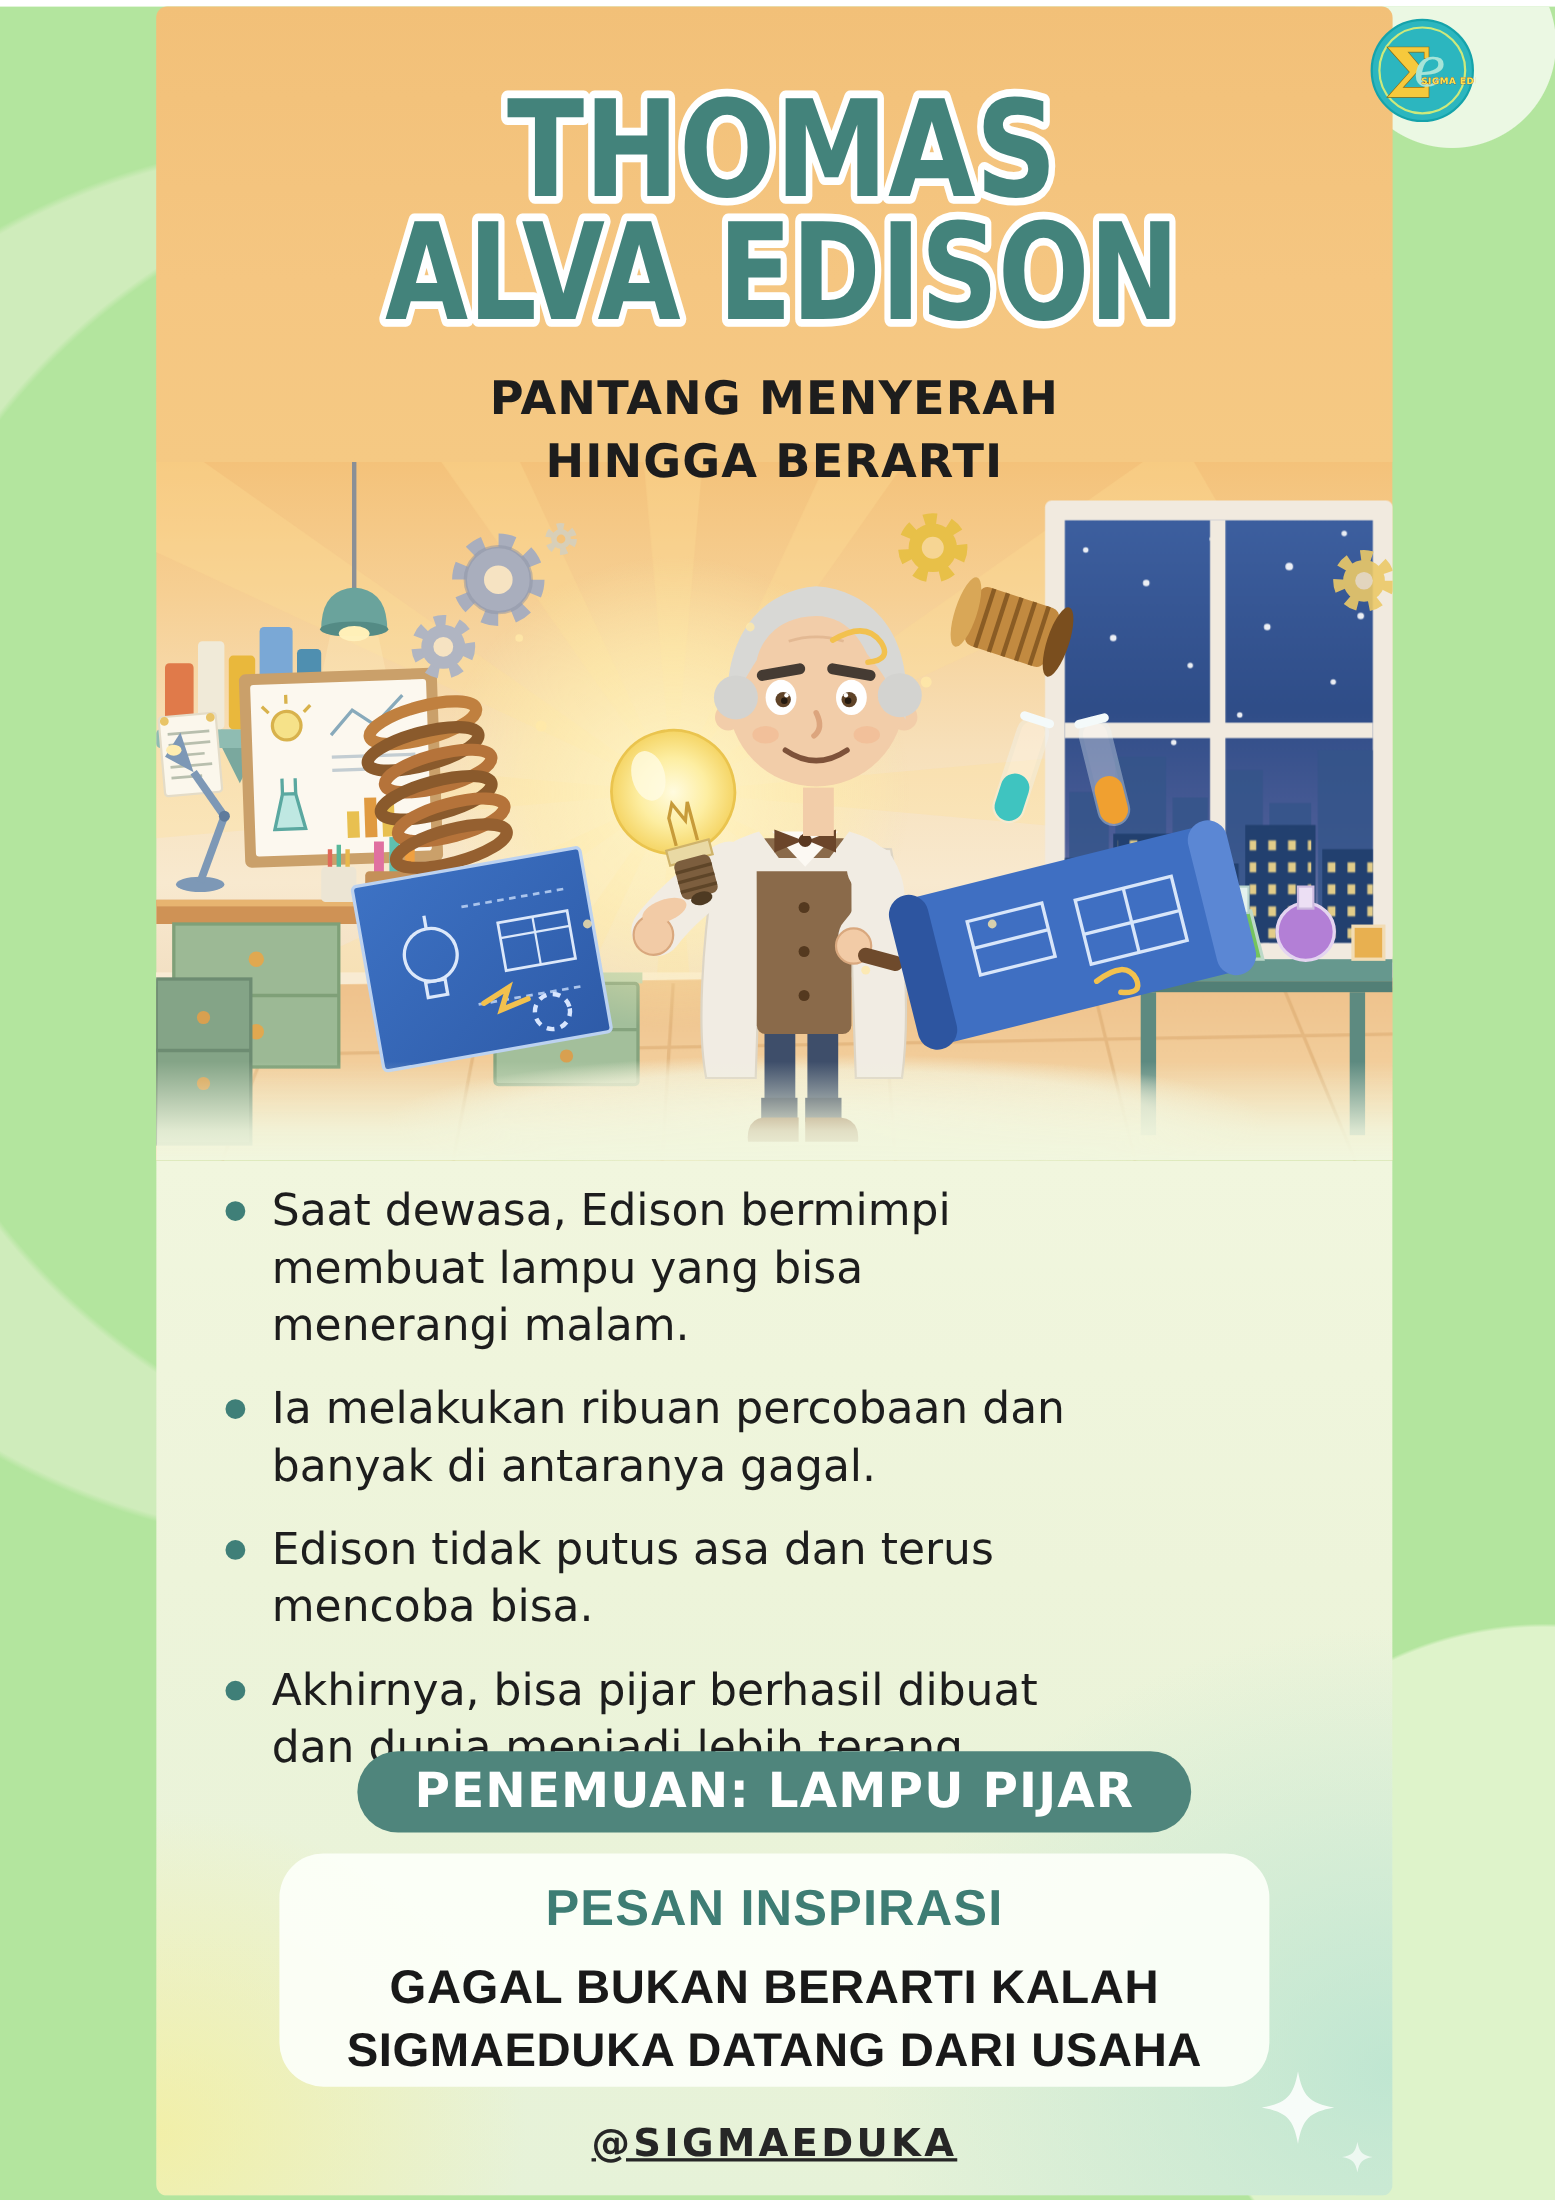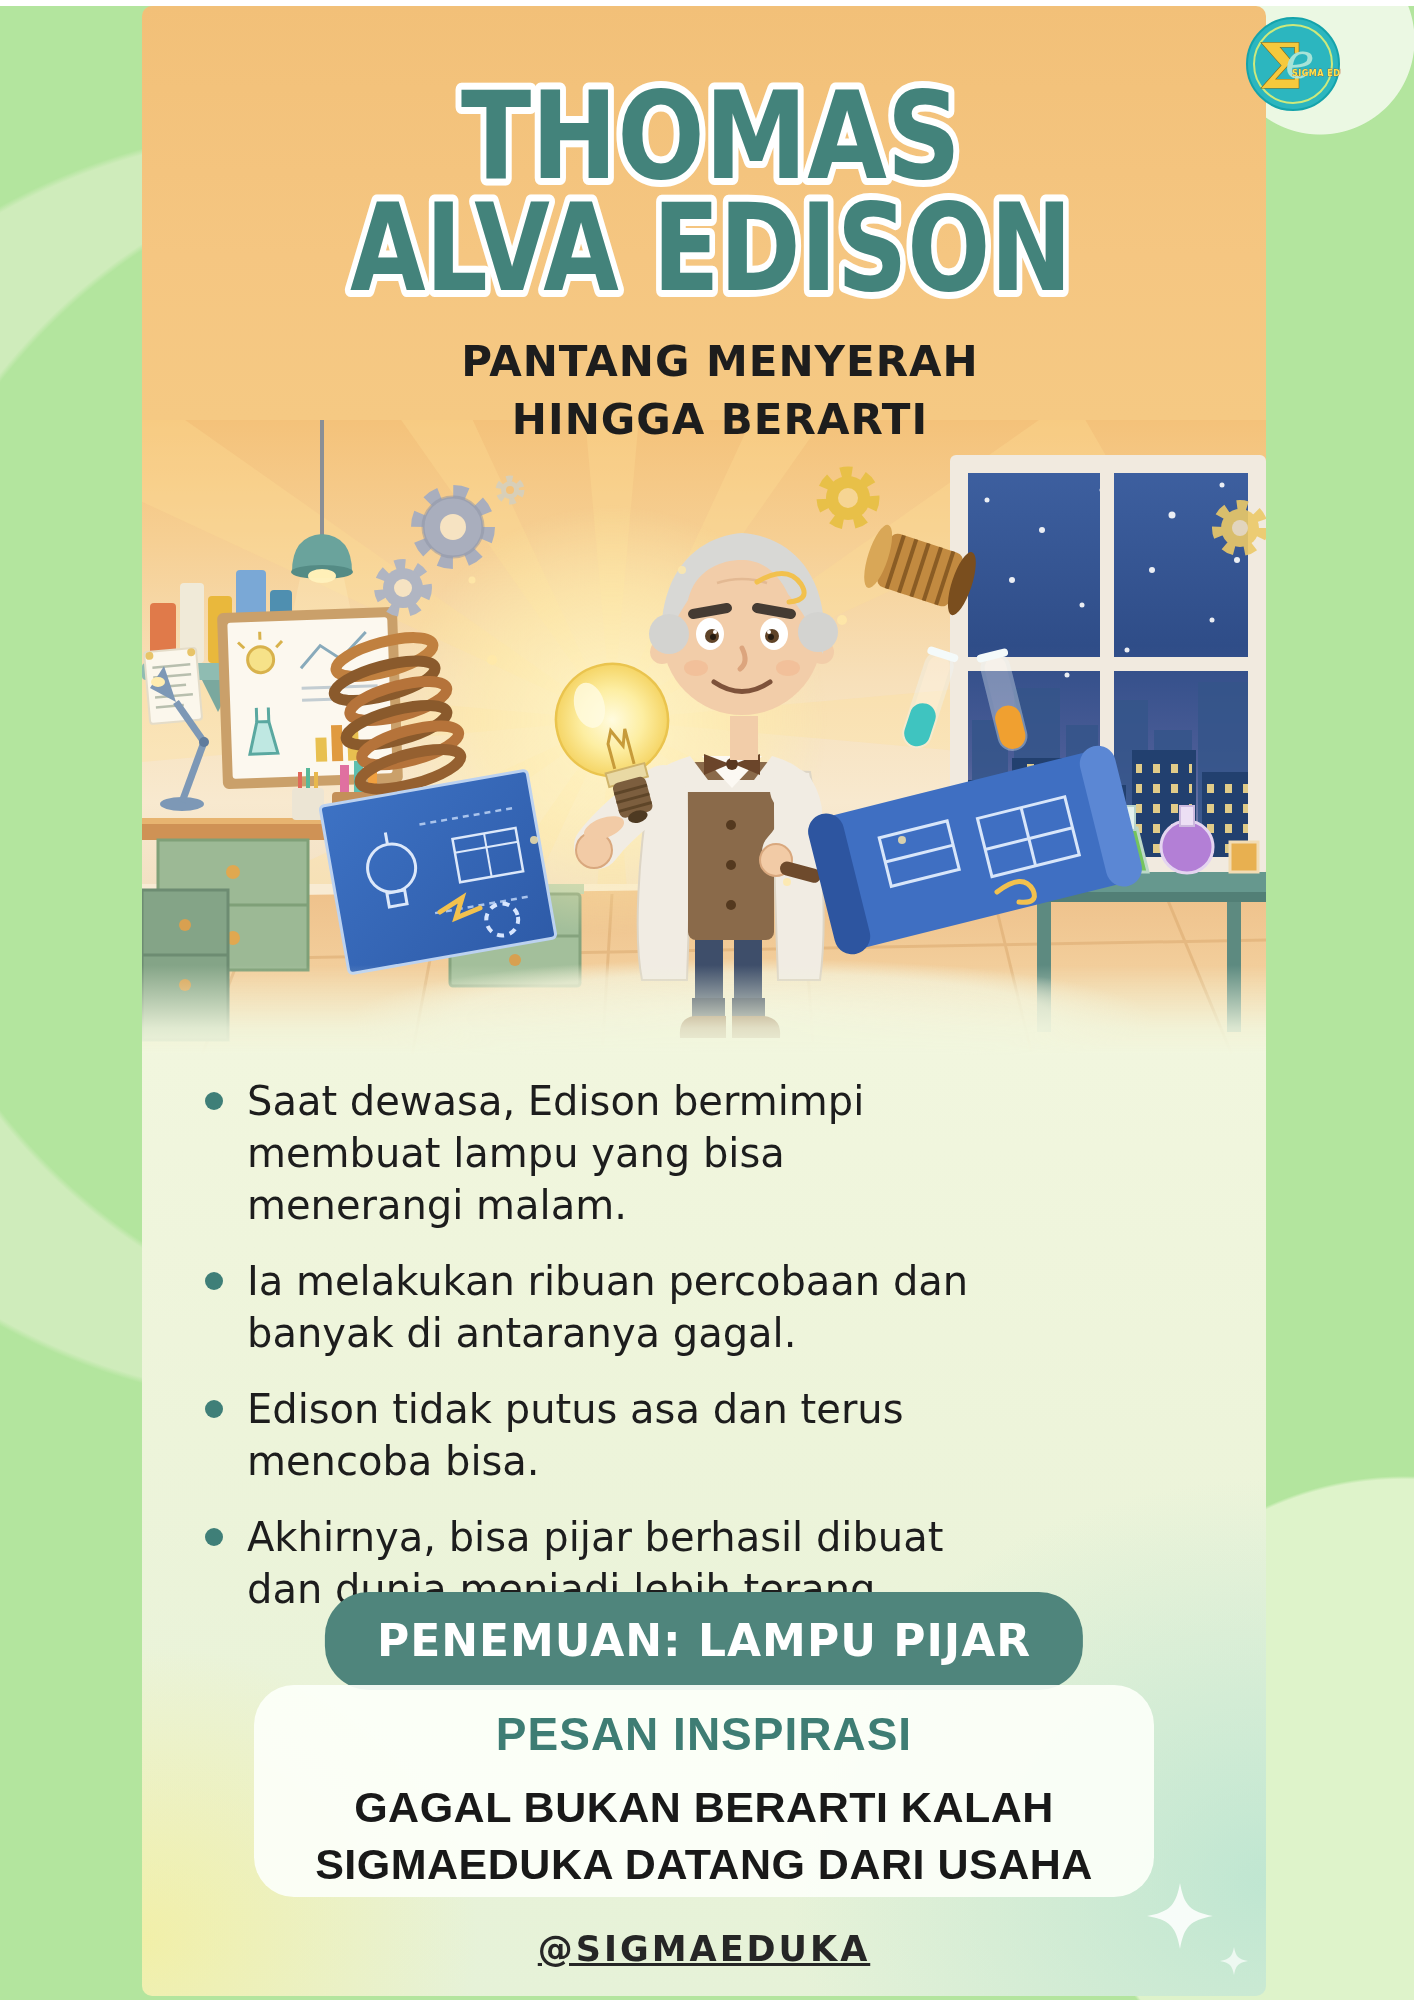--- a/index.html
+++ b/index.html
@@ -28,41 +28,41 @@
     z-index:1;
   }
   .title-svg{position:absolute;left:0;top:60px;width:1124px;height:250px;z-index:3;}
   .title-svg text{
     font-family:"DejaVu Sans", sans-serif;font-weight:bold;
     fill:#43837b;stroke:#ffffff;stroke-width:14px;stroke-linejoin:round;
     paint-order:stroke;
   }
   .subtitle{
     position:absolute;left:0;top:327px;width:1124px;text-align:center;z-index:3;
-    font-size:42px;line-height:58px;font-weight:700;color:#1d1d1d;letter-spacing:1px;margin-left:16px;
+    font-size:42px;line-height:58px;font-weight:700;color:#1d1d1d;letter-spacing:1px;
   }
   .illustration{position:absolute;left:0;top:414px;width:1124px;height:635px;z-index:2;}
   .content{
     position:absolute;left:0;top:1049px;width:1124px;height:941px;z-index:2;
     border-radius:0 0 10px 10px;
     background:
       radial-gradient(ellipse 480px 420px at 0% 94%, rgba(246,238,148,0.70), rgba(246,238,148,0) 70%),
       radial-gradient(ellipse 660px 560px at 100% 88%, rgba(178,226,207,0.75), rgba(178,226,207,0) 72%),
       linear-gradient(180deg,#f1f6de 0%,#edf4da 40%,#e6f2d8 100%);
   }
   .bullets{position:absolute;left:63px;top:20px;width:1010px;}
   .bullet{display:flex;gap:24px;margin-bottom:24px;}
   .dot{flex:0 0 auto;width:18px;height:18px;border-radius:50%;background:#3f7f78;margin-top:17px;}
   .btext{
     max-width:752px;font-size:40px;line-height:52px;color:#1d1d1d;font-weight:500;
   }
   .pill{
     position:absolute;top:537px;left:50%;transform:translateX(-50%);
     background:#4f857c;color:#ffffff;border-radius:44px;
-    height:74px;line-height:74px;padding:12px 52px;white-space:nowrap;
+    height:74px;line-height:74px;padding:0 52px;white-space:nowrap;
     font-size:44px;font-weight:bold;letter-spacing:1px;
   }
   .inspo-box{
     position:absolute;top:630px;left:112px;width:900px;height:212px;
     background:rgba(252,255,249,0.93);border-radius:40px;
   }
   .inspo-heading{
     position:absolute;top:22px;left:0;width:100%;text-align:center;
     font-family:"Liberation Sans", sans-serif;
     font-size:46px;font-weight:bold;color:#3e7d74;letter-spacing:1px;

